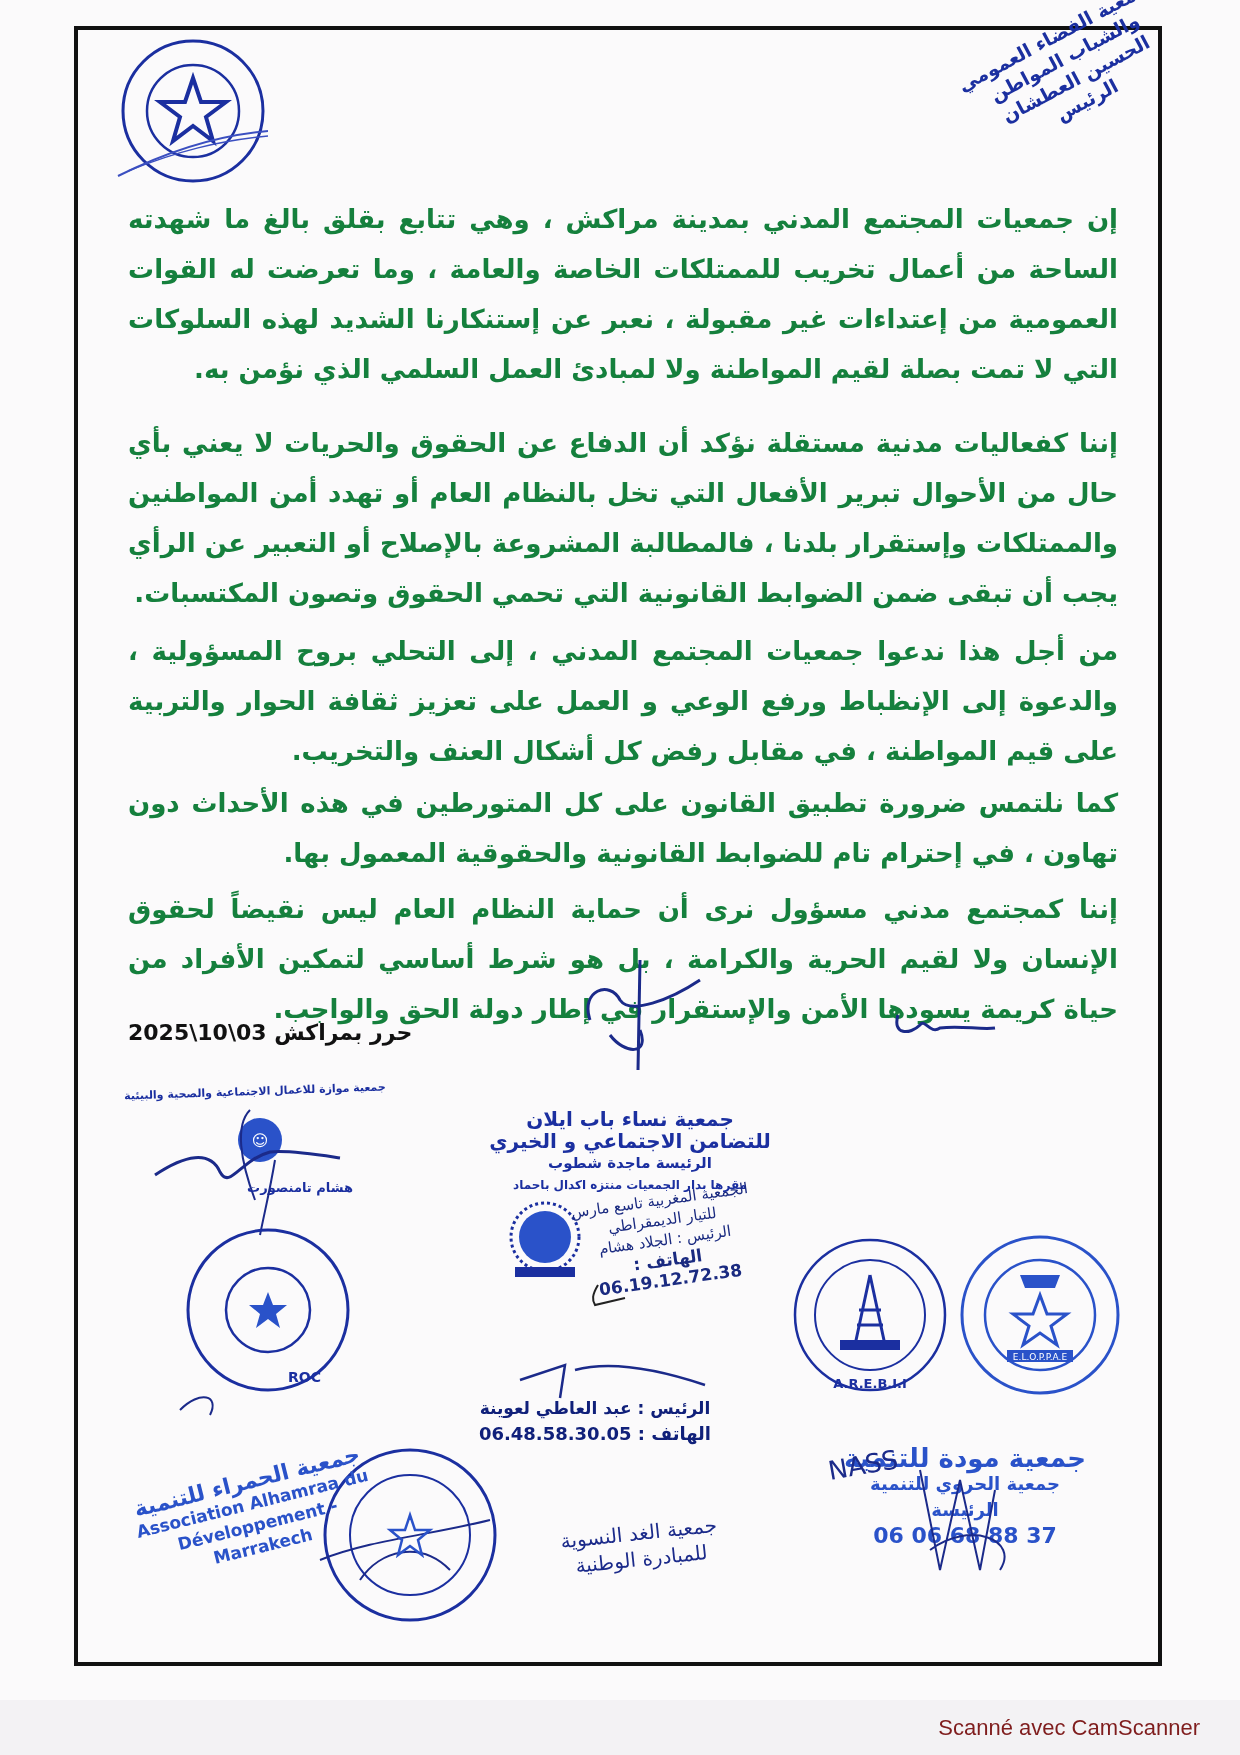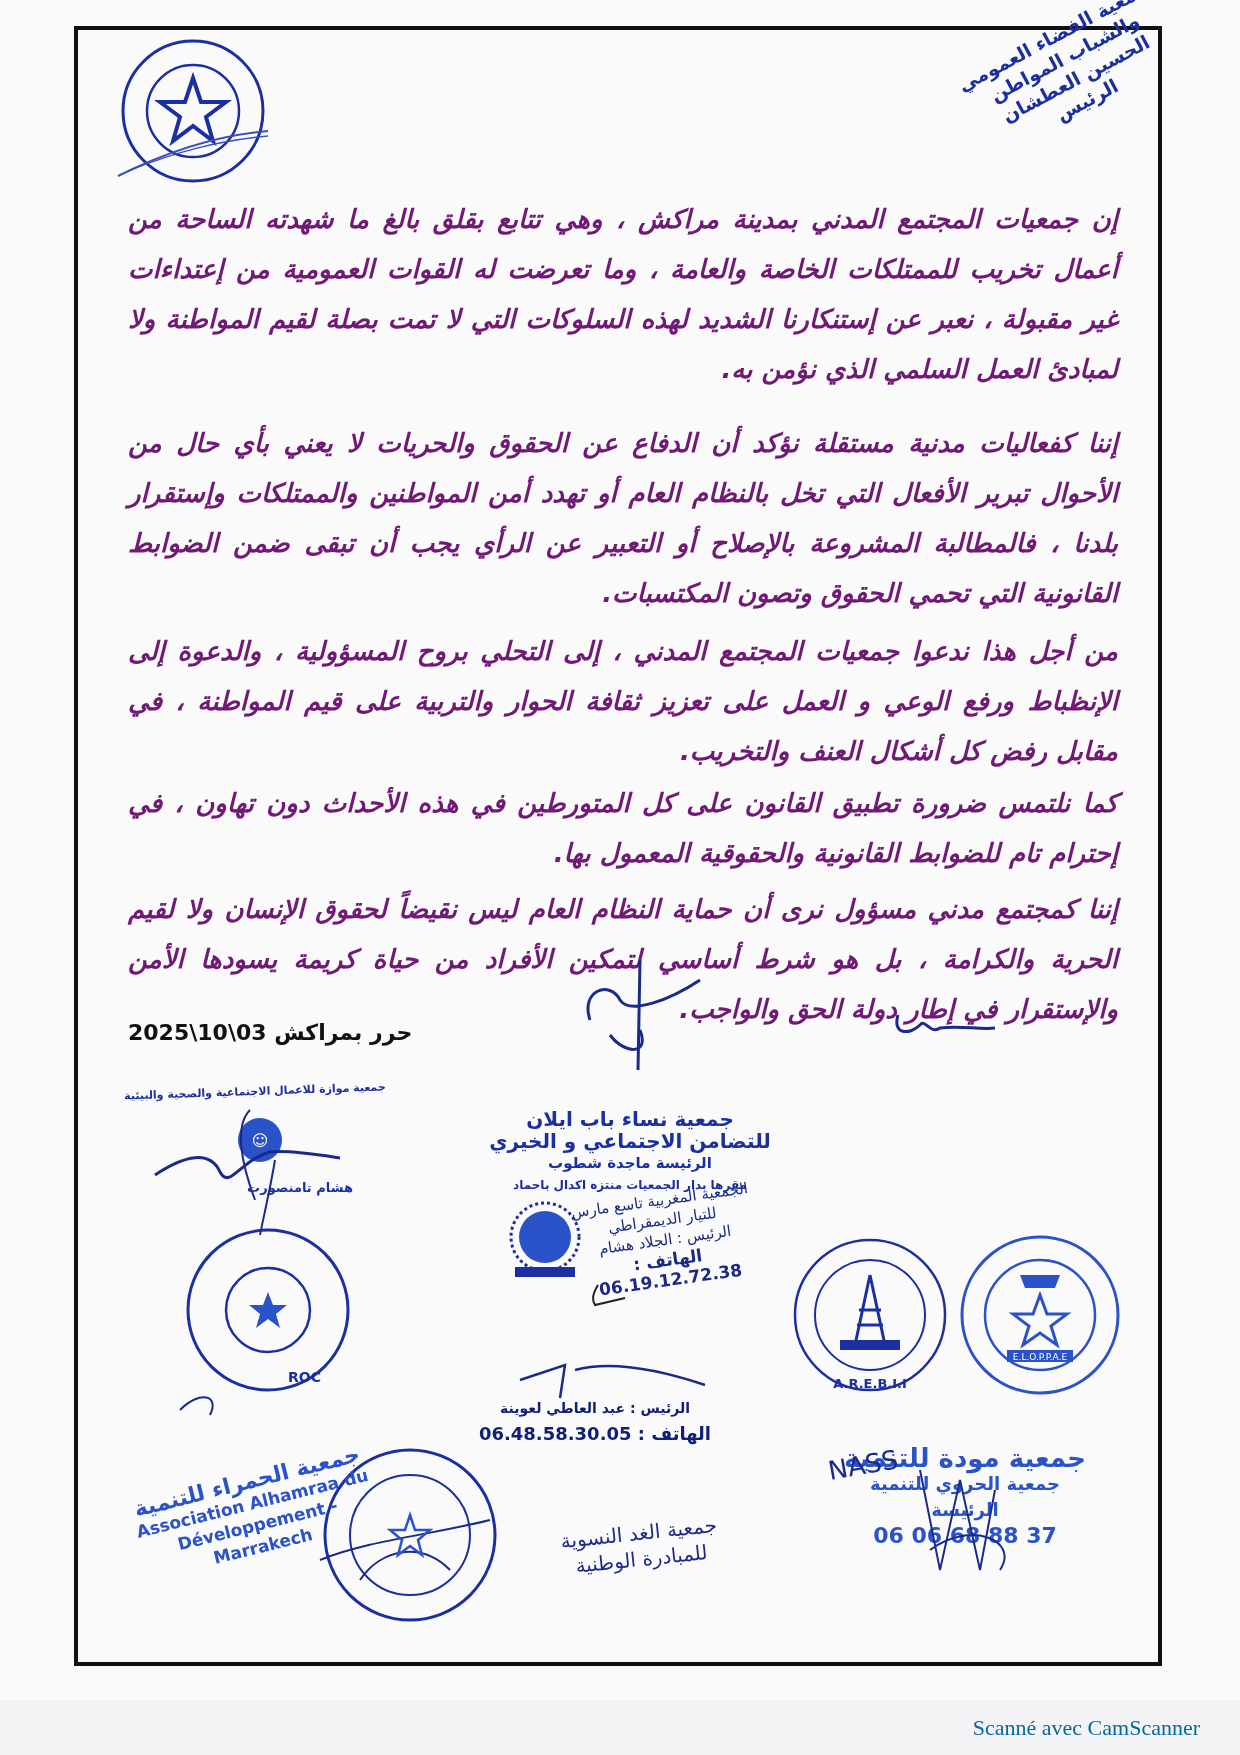--- a/index.html
+++ b/index.html
@@ -17,44 +17,43 @@
     border: 4px solid #111; box-sizing: border-box;
   }
   .title {
     position: absolute; left: 300px; top: 82px; width: 660px;
     direction: rtl; text-align: center;
     font-size: 34px; font-weight: bold; color: #111;
   }
   .body-text {
     position: absolute; left: 128px; width: 990px;
     direction: rtl; text-align: justify; text-align-last: right;
-    font-size: 26px; line-height: 50px; color: #701a75; font-weight: bold;
+    font-size: 26px; line-height: 50px; color: #15803d; font-weight: bold;
     font-family: "DejaVu Sans", sans-serif;
-    font-style: italic;
   }
   .p1 { top: 168px; }
   .p2 { top: 392px; }
   .p3 { top: 600px; }
   .p4 { top: 752px; }
   .p5 { top: 858px; }
   .date-line {
     position: absolute; left: 128px; top: 1020px; direction: rtl;
     font-size: 22px; font-weight: bold; color: #111; white-space: nowrap;
   }
   .stamp-text {
     position: absolute; direction: rtl; text-align: center; color: #1b2fa0;
     font-weight: bold; font-family: "DejaVu Sans", sans-serif;
   }
   .mono-stamp {
     position: absolute; font-family: "DejaVu Sans Mono", monospace;
     color: #111; font-weight: bold; text-align: center; letter-spacing: 2px;
   }
   .scan-footer {
     position: absolute; right: 40px; top: 1715px;
-    font-family: Liberation Serif, serif; font-size: 22px; color: #0369a1;
+    font-family: Liberation Sans, sans-serif; font-size: 22px; color: #7f1d1d;
   }
   svg.abs { position: absolute; overflow: visible; }
 </style>
 </head>
 <body>
 
 <div class="page">
   <div class="frame"></div>
 
   <svg class="abs" style="left:118px;top:36px" width="150" height="150" viewBox="0 0 150 150">
@@ -146,21 +145,21 @@
     <path d="M65,45 L105,45 L100,58 L70,58 Z" fill="#2a52c9"></path>
     <polygon points="85,65 92,84 112,84 96,96 102,115 85,103 68,115 74,96 58,84 78,84" fill="none" stroke="#2a52c9" stroke-width="3"></polygon>
     <rect x="52" y="120" width="66" height="12" fill="#2a52c9"></rect>
     <text x="85" y="130" text-anchor="middle" font-size="9" fill="#fff" font-family="DejaVu Sans, sans-serif">E.L.O.P.P.A.E</text>
   </svg>
 
   <svg class="abs" style="left:515px;top:1360px" width="200" height="40">
     <path d="M5,20 L50,5 L45,38 M60,10 C90,2 130,5 190,25" fill="none" stroke="#1b2a8a" stroke-width="2.5"></path>
   </svg>
   <div class="stamp-text" style="left:450px;top:1395px;width:290px;font-size:22px;line-height:26px;color:#10207a;">
-    <div style="font-size:14px">الرئيس : عبد العاطي لعوينة</div>
+    <div style="font-size:17px">الرئيس : عبد العاطي لعوينة</div>
     <div style="font-size:18px">الهاتف : 06.48.58.30.05</div>
   </div>
 
   <svg class="abs" style="left:300px;top:1440px" width="200" height="180">
     <circle cx="110" cy="95" r="85" fill="none" stroke="#1b2fa0" stroke-width="3"></circle>
     <circle cx="110" cy="95" r="60" fill="none" stroke="#1b2fa0" stroke-width="2"></circle>
     <path d="M20,120 C70,100 130,95 190,80 M60,140 C80,110 120,100 150,130" fill="none" stroke="#1b2a8a" stroke-width="2"></path>
     <polygon points="110,75 115,90 130,90 118,100 122,115 110,106 98,115 102,100 90,90 105,90" fill="none" stroke="#2a52c9" stroke-width="2.5"></polygon>
   </svg>
   <div class="stamp-text" style="left:125px;top:1470px;width:260px;font-size:17px;line-height:22px;color:#2a52c9;transform:rotate(-14deg);">

